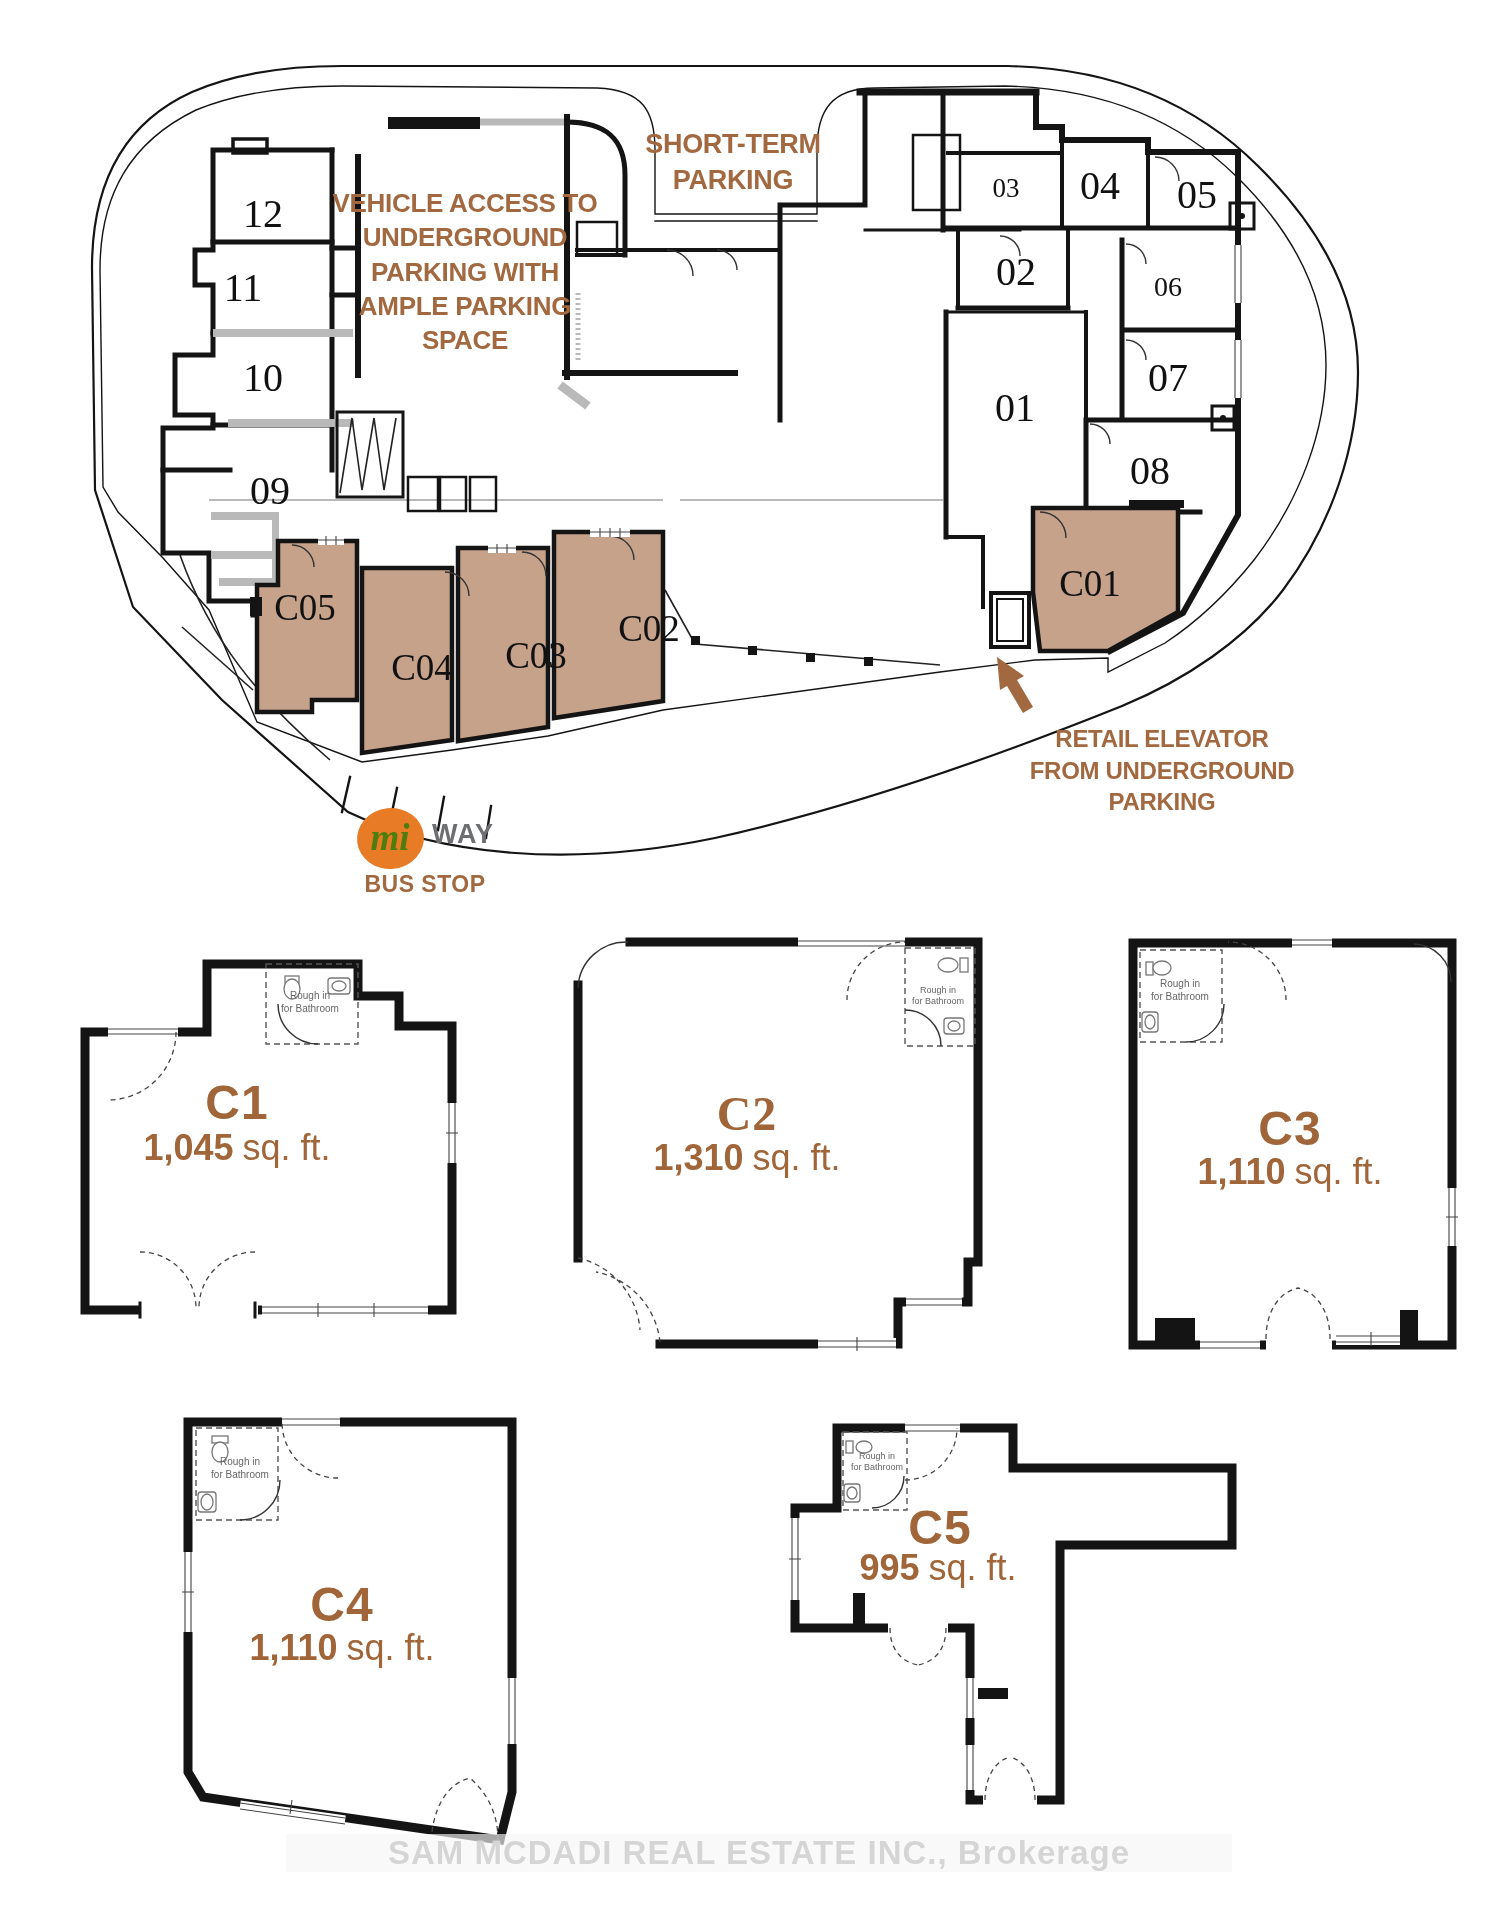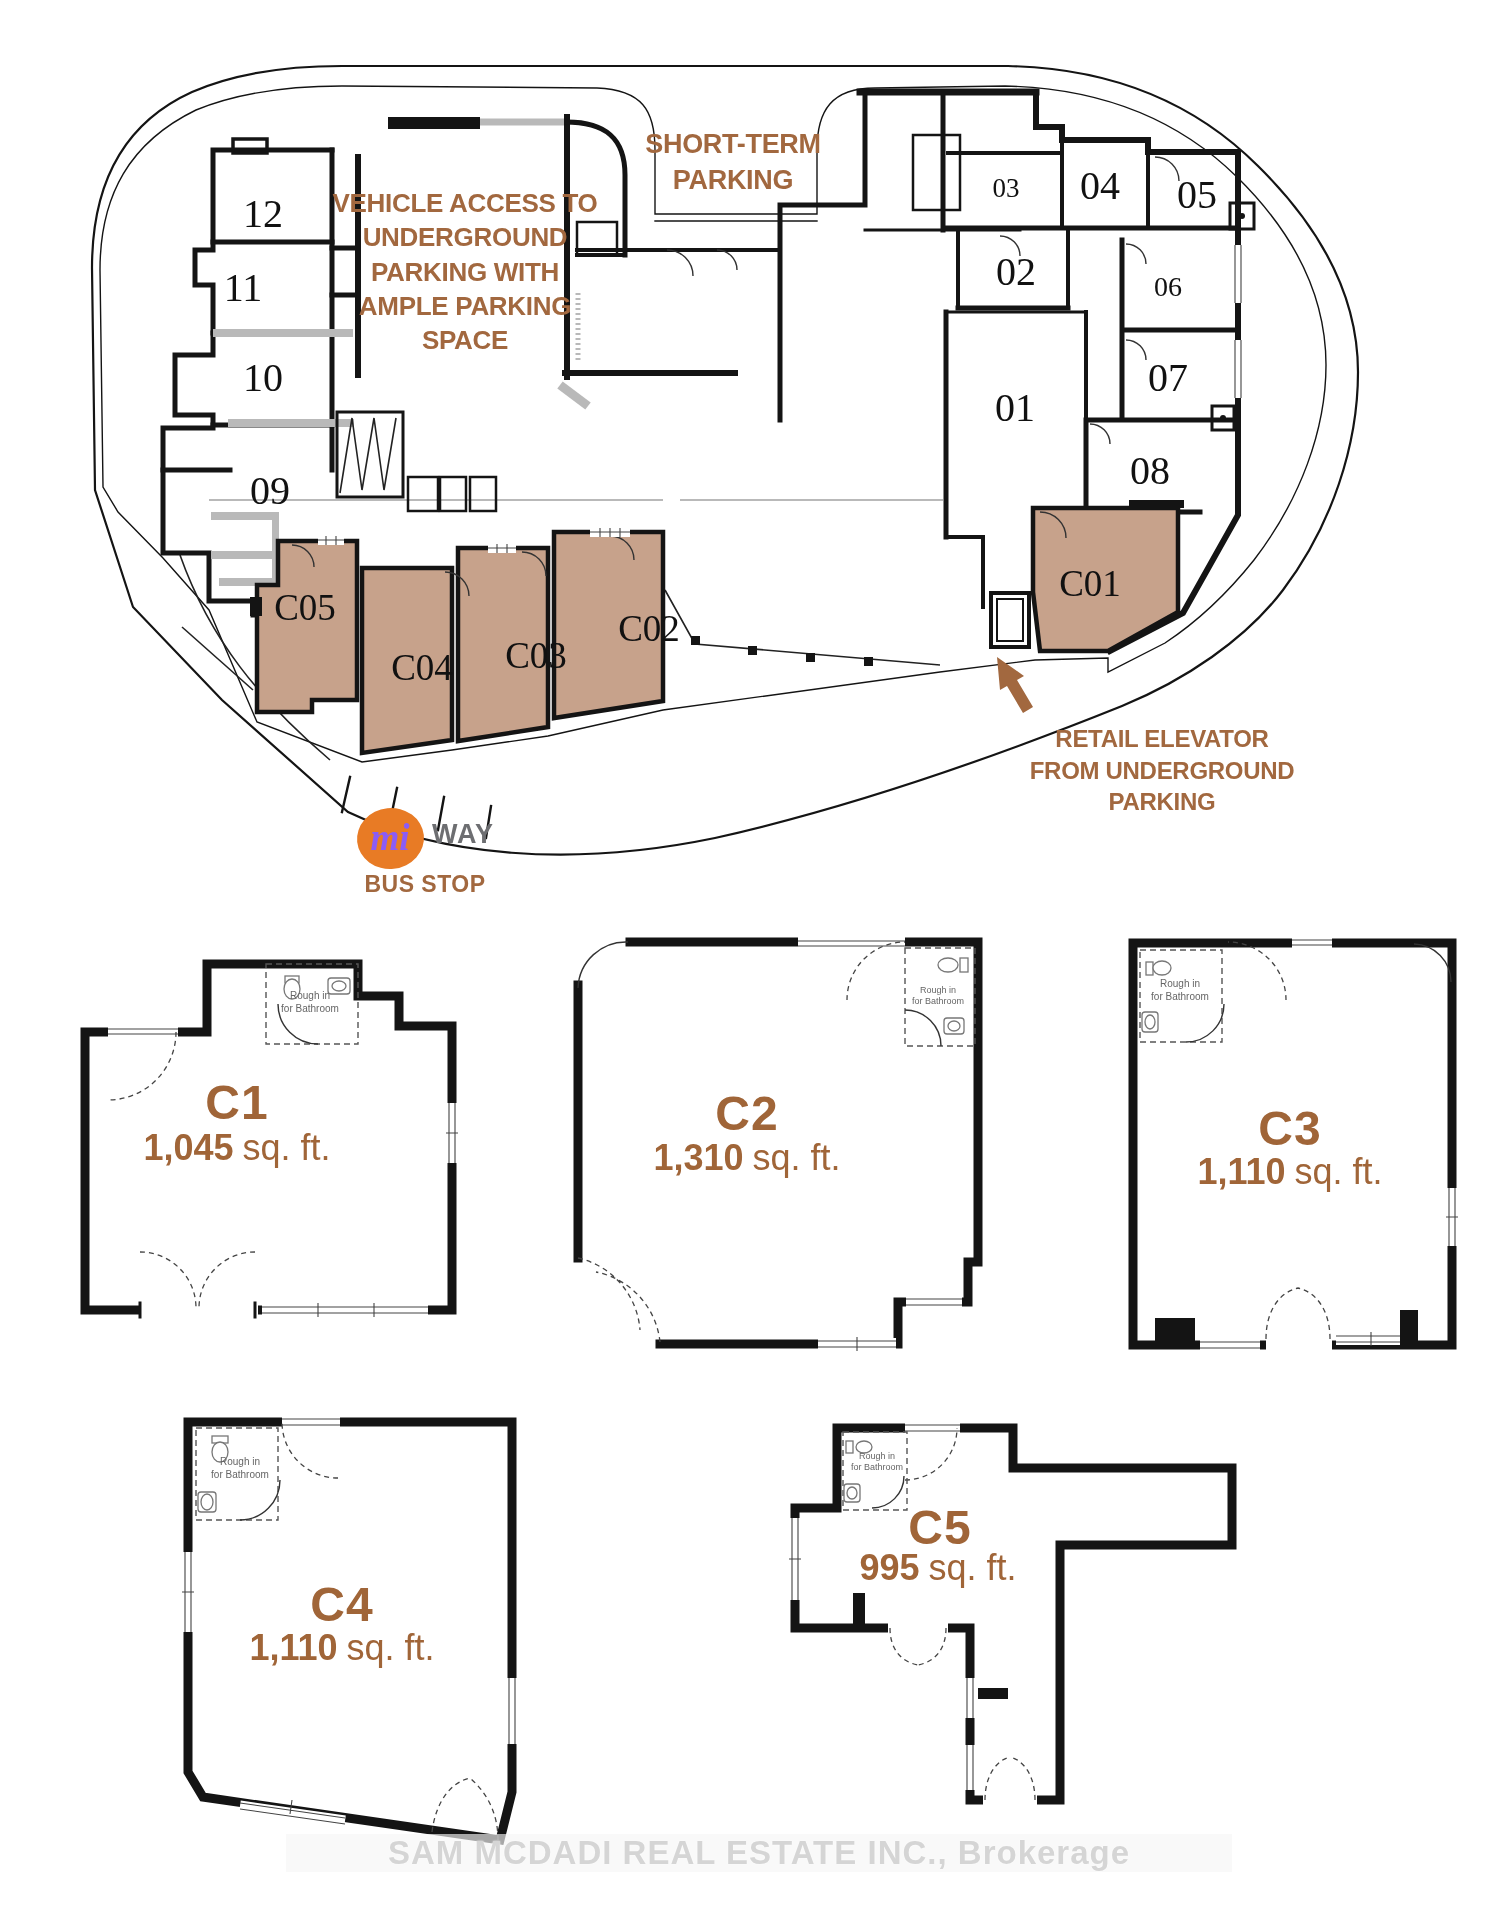--- a/index.html
+++ b/index.html
@@ -23,21 +23,21 @@
   .num{font-family:"Liberation Serif",serif;color:#111;}
   .plan-name{font-weight:700;color:var(--plan_label_brown,#a06538);letter-spacing:1px;}
   .plan-area{color:var(--plan_label_brown,#a06538);font-size:36px;}
   .plan-area .v{font-weight:700;}
   .plan-area .u{font-weight:400;margin-left:9px;}
   .rough{color:#666;font-size:10px;line-height:1.25;}
   .mi-ellipse{position:absolute;left:357px;top:808px;width:67px;height:61px;border-radius:50%;
               background:var(--miway_orange,#e87b25);transform:rotate(-6deg);}
   .mi-text{position:absolute;left:390px;top:839px;transform:translate(-50%,-54%);
            font-family:"Liberation Serif",serif;font-style:italic;font-weight:700;
-           font-size:37px;color:#8b5cf6;}
+           font-size:37px;color:#4d7c0f;}
   .way{position:absolute;left:432px;top:834px;transform:translate(0,-50%);
        font-weight:700;font-size:27px;letter-spacing:1px;color:var(--miway_gray,#6d6e71);}
   .busstop{font-weight:700;font-size:23px;color:var(--accent_brown,#a2683f);letter-spacing:0.5px;}
   .watermark{position:absolute;left:286px;top:1834px;width:946px;height:38px;
              background:rgba(246,246,246,0.65);color:var(--watermark_gray,#d5d5d5);
              font-size:33px;font-weight:700;text-align:center;line-height:38px;
              letter-spacing:1px;text-shadow:0 0 2px #fff;}
 </style>
 </head>
 <body>
@@ -327,21 +327,21 @@
   <div>
     <div class="mi-ellipse"></div>
     <div class="mi-text">mi</div>
     <div class="way">WAY</div>
   </div>
   <div class="abs busstop" style="left:425px;top:884px;">BUS STOP</div>
 
   <div class="abs plan-name" style="left:237px;top:1102px;font-size:48px;">C1</div>
   <div class="abs plan-area" style="left:237px;top:1148px;"><span class="v">1,045</span><span class="u">sq. ft.</span></div>
 
-  <div class="abs plan-name" style="left:747px;top:1113px;font-size:48px;">C2</div>
+  <div class="abs plan-name" style="left:747px;top:1113px;font-size:48px;font-family:Liberation Serif, serif;">C2</div>
   <div class="abs plan-area" style="left:747px;top:1158px;"><span class="v">1,310</span><span class="u">sq. ft.</span></div>
 
   <div class="abs plan-name" style="left:1290px;top:1128px;font-size:48px;">C3</div>
   <div class="abs plan-area" style="left:1290px;top:1172px;"><span class="v">1,110</span><span class="u">sq. ft.</span></div>
 
   <div class="abs plan-name" style="left:342px;top:1604px;font-size:48px;">C4</div>
   <div class="abs plan-area" style="left:342px;top:1648px;"><span class="v">1,110</span><span class="u">sq. ft.</span></div>
 
   <div class="abs plan-name" style="left:940px;top:1527px;font-size:48px;">C5</div>
   <div class="abs plan-area" style="left:938px;top:1568px;"><span class="v">995</span><span class="u">sq. ft.</span></div>

